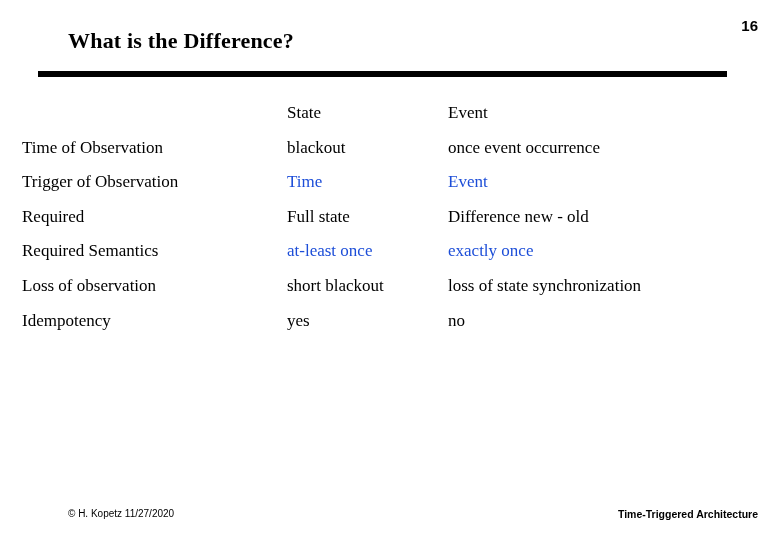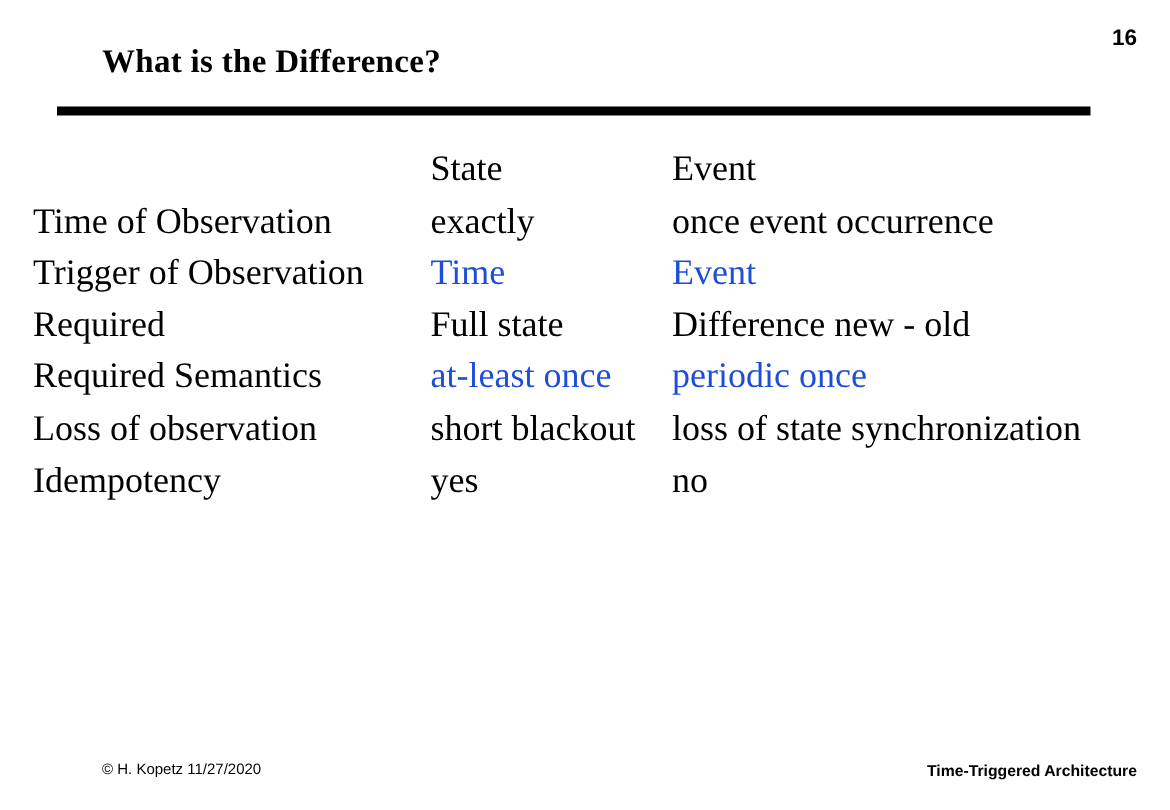--- a/index.html
+++ b/index.html
@@ -50,21 +50,21 @@
     background: #000000;
   }
   .table-area {
     position: absolute;
     left: 0;
     top: 96px;
     width: 780px;
   }
   table.main {
     border-collapse: collapse;
-    font-size: 24px;
+    font-size: 17px;
     line-height: 1.0;
     padding-left: 36px;
   }
   table.main td {
     padding: 0;
     vertical-align: top;
     white-space: nowrap;
   }
   .col-label {
     width: 287px;
@@ -133,21 +133,21 @@
           <td class="col-event">
               <span class="cell-inner">Event</span>
             </td>
         </tr>
 
         <tr class="row">
           <td class="col-label">
               <span class="cell-inner">Time of Observation</span>
             </td>
           <td class="col-state">
-              <span class="cell-inner">exactly</span>
+              <span class="cell-inner">blackout</span>
             </td>
           <td class="col-event">
               <span class="cell-inner">once event occurrence</span>
             </td>
         </tr>
 
         <tr class="row">
           <td class="col-label">
               <span class="cell-inner">Trigger of Observation</span>
             </td>
@@ -172,21 +172,21 @@
         </tr>
 
         <tr class="row">
           <td class="col-label">
               <span class="cell-inner">Required Semantics</span>
             </td>
           <td class="col-state">
               <span class="cell-inner hl">at-least once</span>
             </td>
           <td class="col-event">
-              <span class="cell-inner hl">periodic once</span>
+              <span class="cell-inner hl">exactly once</span>
             </td>
         </tr>
 
         <tr class="row">
           <td class="col-label">
               <span class="cell-inner">Loss of observation</span>
             </td>
           <td class="col-state">
               <span class="cell-inner">short blackout</span>
             </td>

